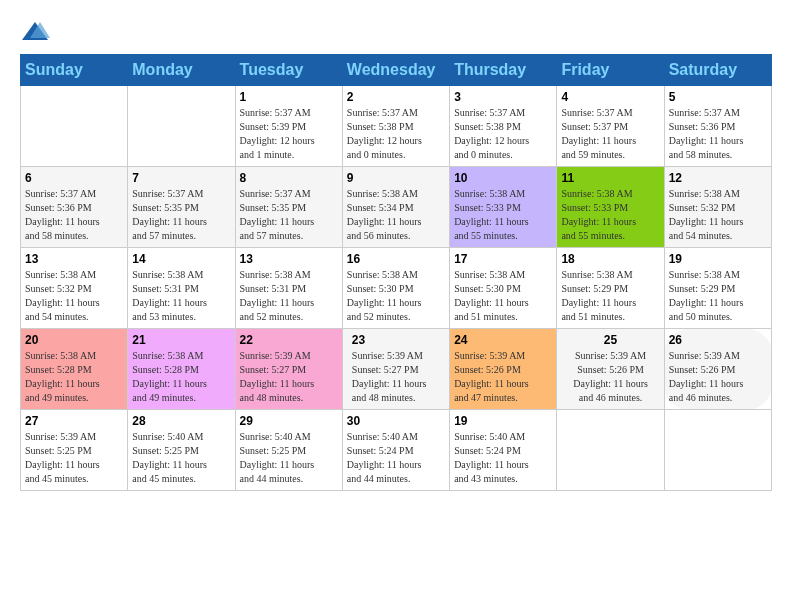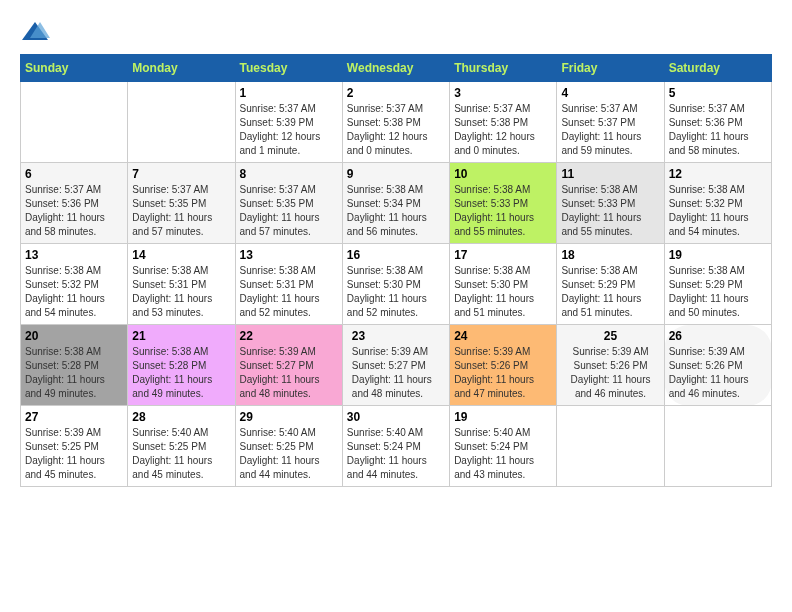--- a/index.html
+++ b/index.html
@@ -38,25 +38,25 @@
       color: #555;
       font-weight: bold;
     }
     .calendar-table {
       width: 100%;
       border-collapse: collapse;
       font-size: 11px;
     }
     .calendar-table th {
       background-color: #1a5fa8;
-      color: #bef264;
+      color: #7dd3fc;
       padding: 6px 4px;
       text-align: left;
       border: 1px solid #1a5fa8;
-      font-size: 12px;
+      font-size: 16px;
     }
     .calendar-table td {
       border: 1px solid #ccc;
       vertical-align: top;
       padding: 4px;
       width: calc(100% / 7);
       height: 80px;
       background: #fff;
     }
     .calendar-table tr:nth-child(even) td {
@@ -65,20 +65,21 @@
     .day-number {
       font-weight: bold;
       font-size: 12px;
       margin-bottom: 2px;
       display: block;
     }
     .day-info {
       font-size: 10px;
       line-height: 1.4;
       color: #333;
+      font-family: Liberation Serif, serif;
     }
     .empty-cell {
       background: #fff !important;
     }
   </style>
 </head>
 <body>
 
 <div class="header-area">
   <div class="logo">
@@ -171,28 +172,28 @@
 Daylight: 11 hours
 and 57 minutes.</div>
         </td>
         <td style="background: rgb(245, 245, 245);">
           <span class="day-number">9</span>
           <div class="day-info" style="white-space: pre-line;">Sunrise: 5:38 AM
 Sunset: 5:34 PM
 Daylight: 11 hours
 and 56 minutes.</div>
         </td>
-        <td style="background: #bef264;">
+        <td style="background: #c4b5fd;">
           <span class="day-number">10</span>
           <div class="day-info" style="white-space: pre-line;">Sunrise: 5:38 AM
 Sunset: 5:33 PM
 Daylight: 11 hours
 and 55 minutes.</div>
         </td>
-        <td style="background: #e5e5e5;">
+        <td style="background: #84cc16;">
           <span class="day-number">11</span>
           <div class="day-info" style="white-space: pre-line;">Sunrise: 5:38 AM
 Sunset: 5:33 PM
 Daylight: 11 hours
 and 55 minutes.</div>
         </td>
         <td style="background: rgb(245, 245, 245);">
           <span class="day-number">12</span>
           <div class="day-info" style="white-space: pre-line;">Sunrise: 5:38 AM
 Sunset: 5:32 PM
@@ -245,21 +246,21 @@
         </td>
         <td>
           <span class="day-number">19</span>
           <div class="day-info" style="white-space: pre-line;">Sunrise: 5:38 AM
 Sunset: 5:29 PM
 Daylight: 11 hours
 and 50 minutes.</div>
         </td>
       </tr>
       <tr>
-        <td style="background: #a3a3a3;">
+        <td style="background: #fca5a5;">
           <span class="day-number">20</span>
           <div class="day-info" style="white-space: pre-line;">Sunrise: 5:38 AM
 Sunset: 5:28 PM
 Daylight: 11 hours
 and 49 minutes.</div>
         </td>
         <td style="background: #f0abfc;">
           <span class="day-number">21</span>
           <div class="day-info" style="white-space: pre-line;">Sunrise: 5:38 AM
 Sunset: 5:28 PM

